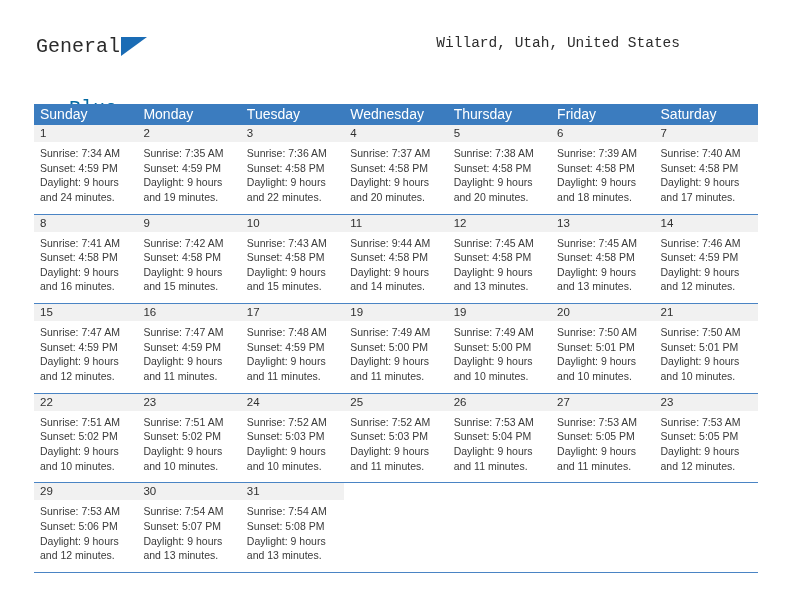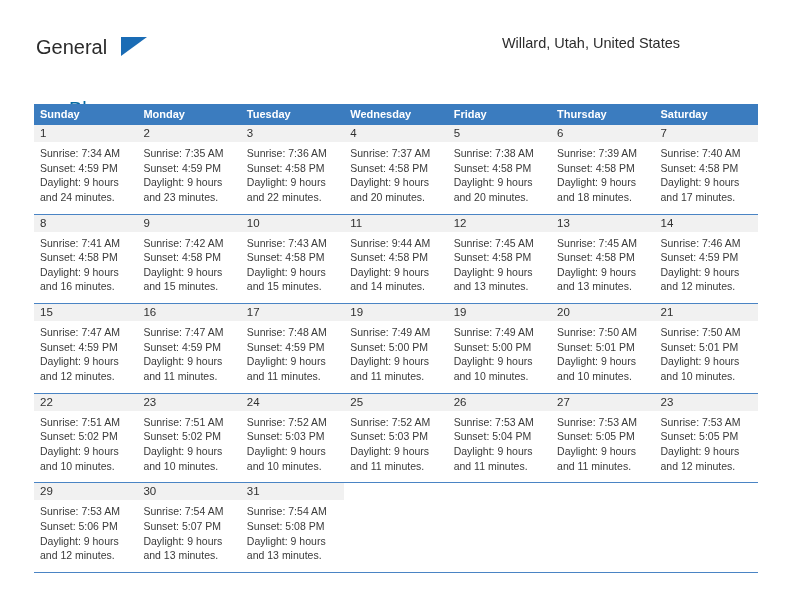--- a/index.html
+++ b/index.html
@@ -14,21 +14,21 @@
     position: relative;
     width: 792px; height: 612px;
     background: #ffffff;
     overflow: hidden;
   }
 
   
   .header {
     position: absolute;
     left: 0; top: 0;
-    width: 716px; height: 100px;
+    width: 716px; height: 100px; font-family: Liberation Mono, monospace;
   }
   .brand {
     position: absolute;
     left: 36px; top: 36px;
     width: 120px; height: 48px;
   }
   .brand-general {
     position: absolute;
     left: 0; top: 0;
     font-size: 20px;
@@ -79,26 +79,25 @@
     width: 724px;
   }
   .weekday-row {
     display: flex;
     background: #3b7cbf;
     height: 21px;
   }
   .weekday {
     flex: 1 1 0;
     color: #ffffff;
-    font-size: 11px;
+    font-size: 14px;
     line-height: 21px;
     padding-left: 6px;
     white-space: nowrap;
     overflow: hidden;
-    font-weight: bold;
   }
 
   .week-row {
     display: flex;
     height: 89.6px;
     border-bottom: 1px solid #4a84c4;
     position: relative;
   }
   .week-row.first { border-top: none; }
 
@@ -150,22 +149,22 @@
     </div>
 
   </div>
 
   <div class="calendar">
     <div class="weekday-row" id="weekday-row">
         <div class="weekday">Sunday</div>
         <div class="weekday">Monday</div>
         <div class="weekday">Tuesday</div>
         <div class="weekday">Wednesday</div>
+        <div class="weekday">Thursday</div>
         <div class="weekday">Friday</div>
-        <div class="weekday">Thursday</div>
         <div class="weekday">Saturday</div>
       </div>
     <div id="weeks-container">
         <div class="week-row first">
           <div class="day-cell filled">
             <div class="daynum-strip">
               <span class="daynum">1</span>
             </div>
             <div class="day-lines">
               <div class="day-line">Sunrise: 7:34 AM</div>
@@ -175,21 +174,21 @@
             </div>
           </div>
           <div class="day-cell filled">
             <div class="daynum-strip">
               <span class="daynum">2</span>
             </div>
             <div class="day-lines">
               <div class="day-line">Sunrise: 7:35 AM</div>
               <div class="day-line">Sunset: 4:59 PM</div>
               <div class="day-line">Daylight: 9 hours</div>
-              <div class="day-line">and 23 minutes.</div>
+              <div class="day-line">and 19 minutes.</div>
             </div>
           </div>
           <div class="day-cell filled">
             <div class="daynum-strip">
               <span class="daynum">3</span>
             </div>
             <div class="day-lines">
               <div class="day-line">Sunrise: 7:36 AM</div>
               <div class="day-line">Sunset: 4:58 PM</div>
               <div class="day-line">Daylight: 9 hours</div>

